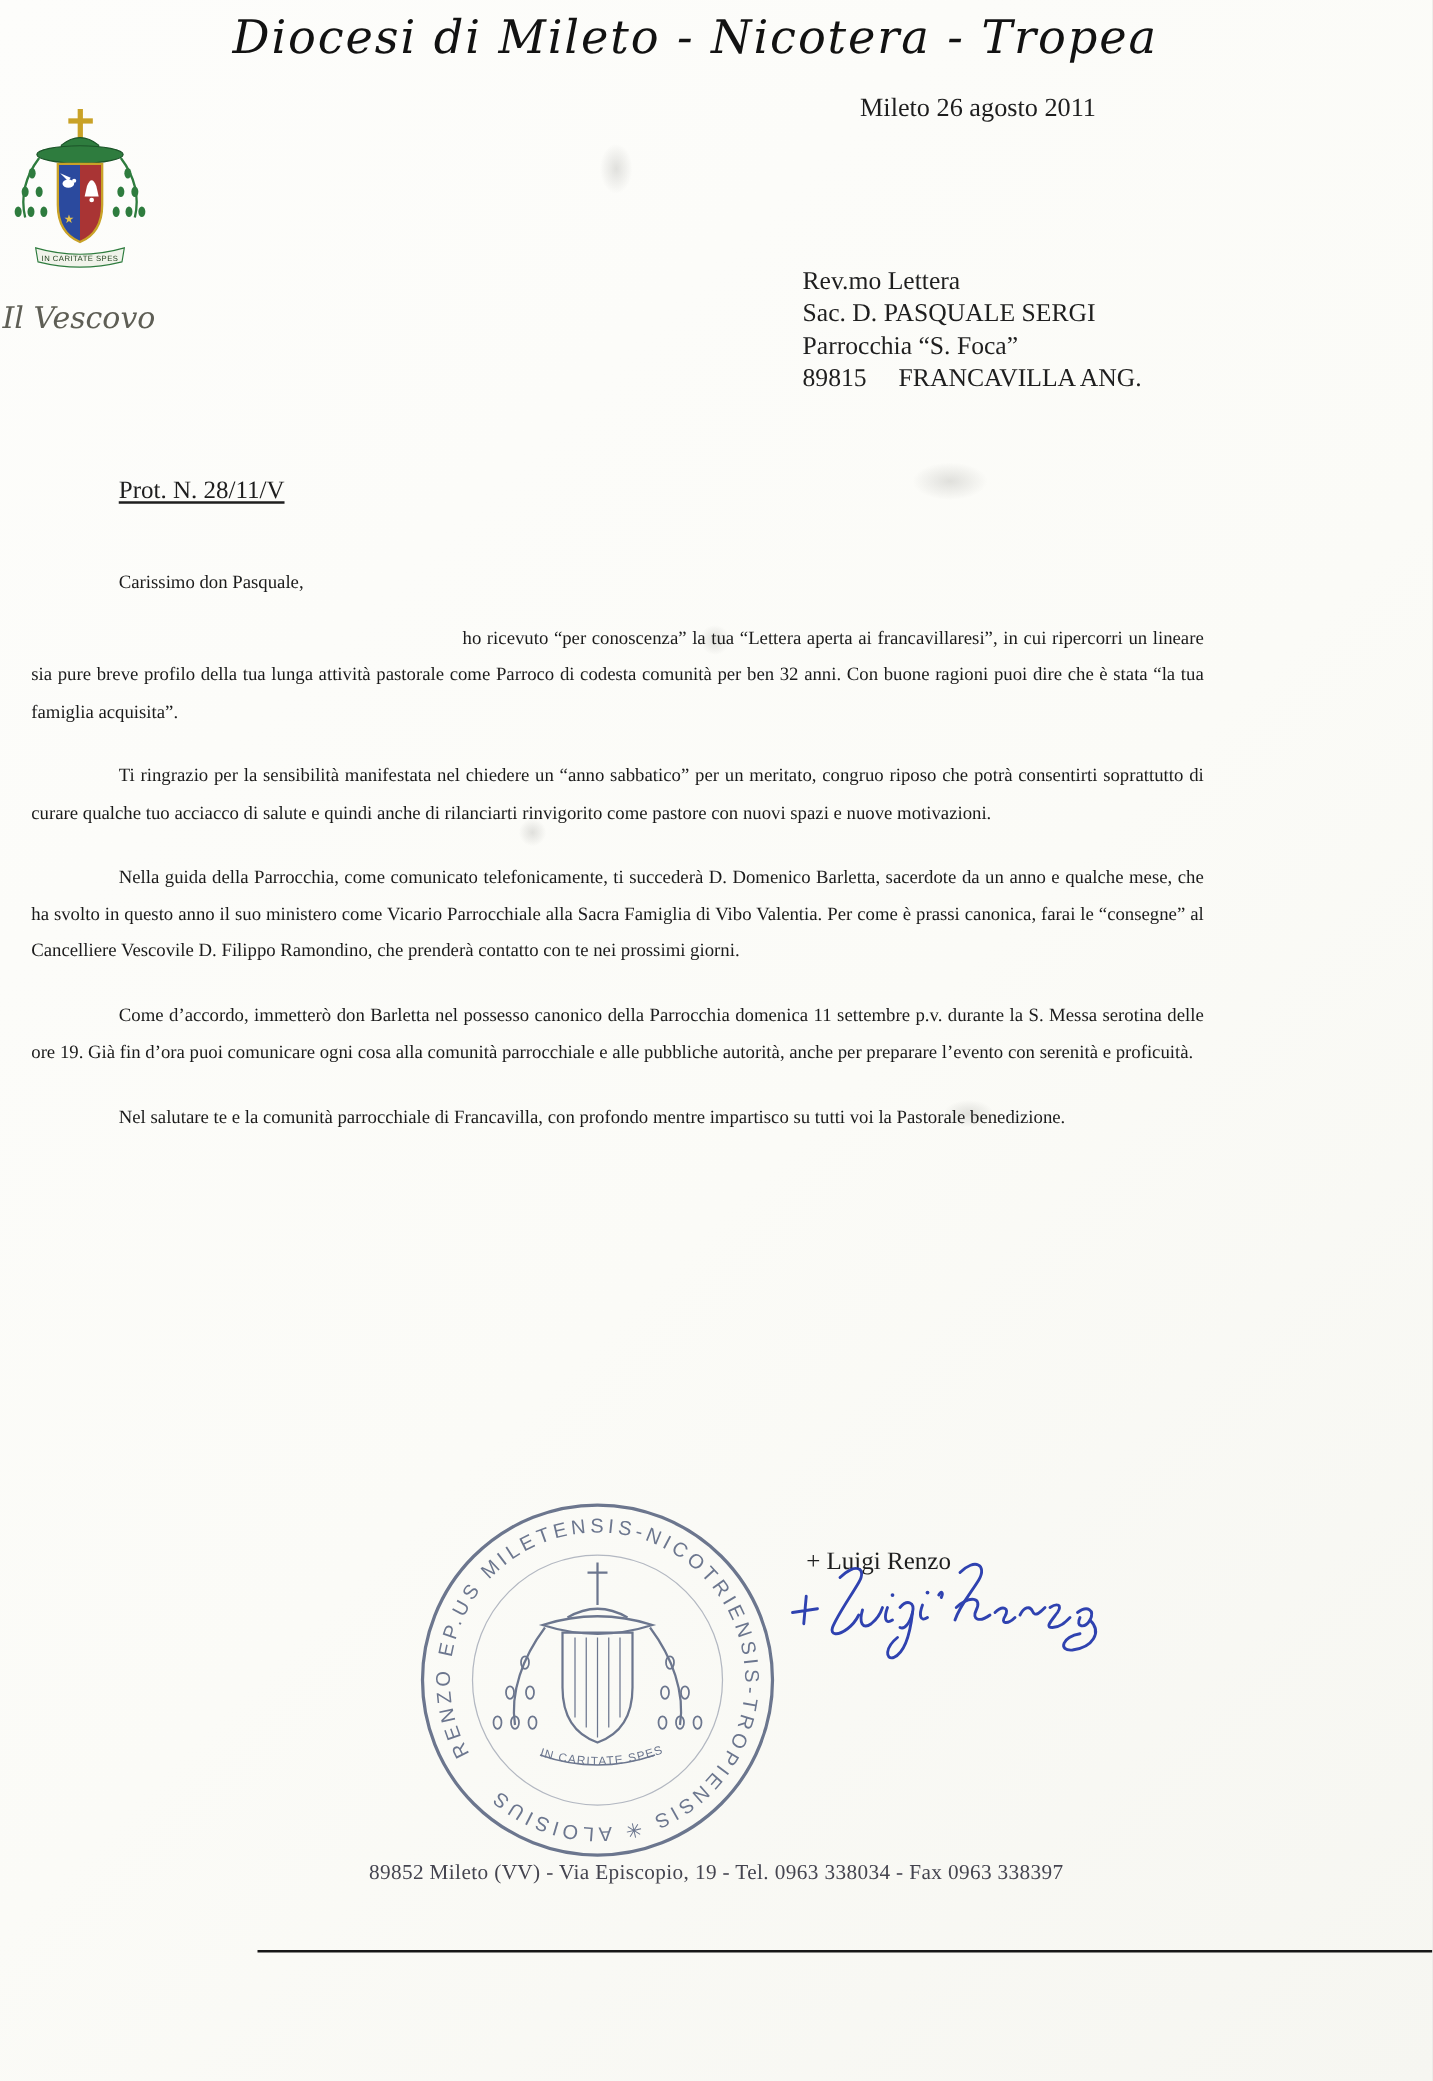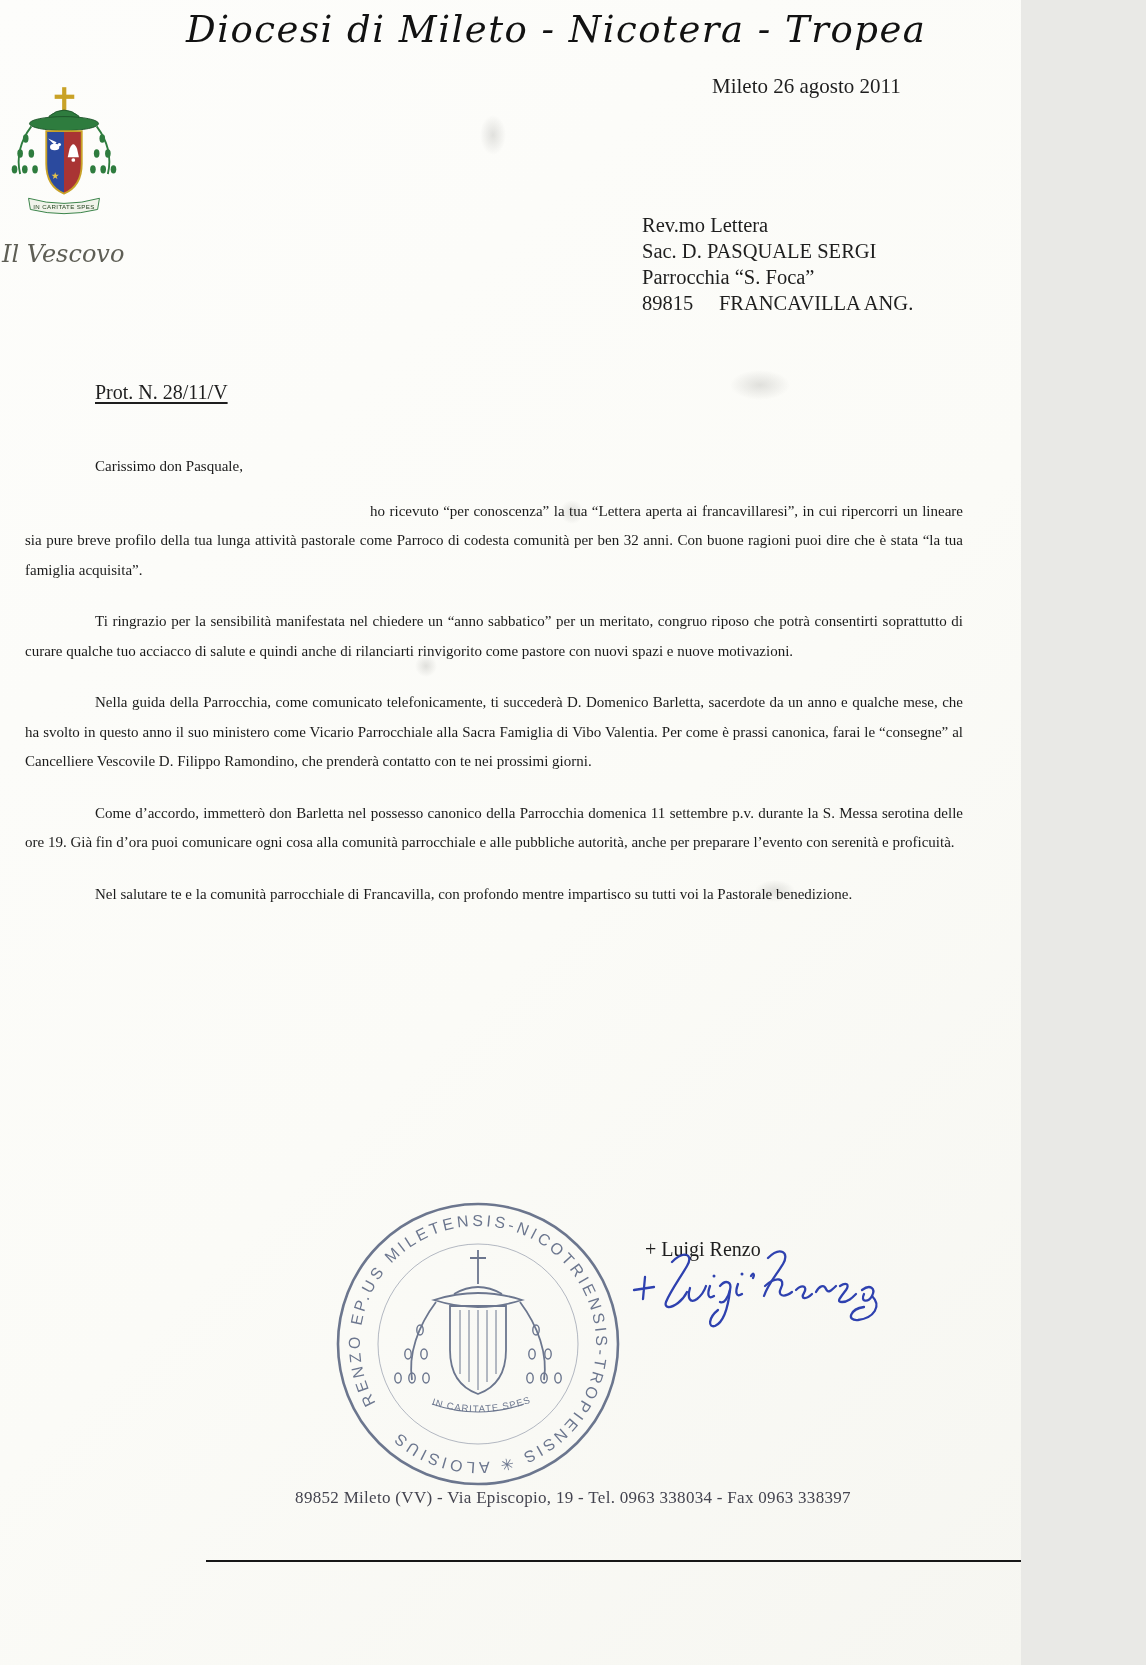--- a/index.html
+++ b/index.html
@@ -1,28 +1,28 @@
 <!DOCTYPE html>
 <html><head>
 <meta charset="utf-8">
 <style>
   * { margin:0; padding:0; box-sizing:border-box; }
   html, body { width:1146px; background:#e9e9e6; }
   body { margin:0; font-family:"Liberation Serif", serif; }
   .page {
-    position:relative; width:1021px; height:1665px; overflow:hidden;
+    position:relative; width:1146px; height:1665px; overflow:hidden;
     background:linear-gradient(135deg,#fdfdfb 0%,#fbfbf7 55%,#f6f6f1 100%);
     color:#1e1e1e;
   }
   .header-script {
     position:absolute; top:8px; left:186px; width:640px;
     font-family:"DejaVu Serif", serif; font-style:italic;
     font-size:37px; letter-spacing:1.5px; color:#121212; white-space:nowrap;
   }
-  .date-line { position:absolute; top:74px; left:712px; font-size:21px; }
+  .date-line { position:absolute; top:74px; left:688px; font-size:21px; }
   .coat-of-arms { position:absolute; top:84px; left:8px; width:112px; height:138px; }
   .il-vescovo {
     position:absolute; top:240px; left:2px; font-style:italic;
     font-size:24px; color:#5e5e55; font-family:"DejaVu Serif", serif;
   }
   .recipient { position:absolute; top:212px; left:642px; font-size:20.5px; line-height:26px; }
   .recipient div { white-space:pre; }
   .protocol {
     position:absolute; top:381px; left:95px; font-size:20px;
     text-decoration:underline; text-underline-offset:3px;

